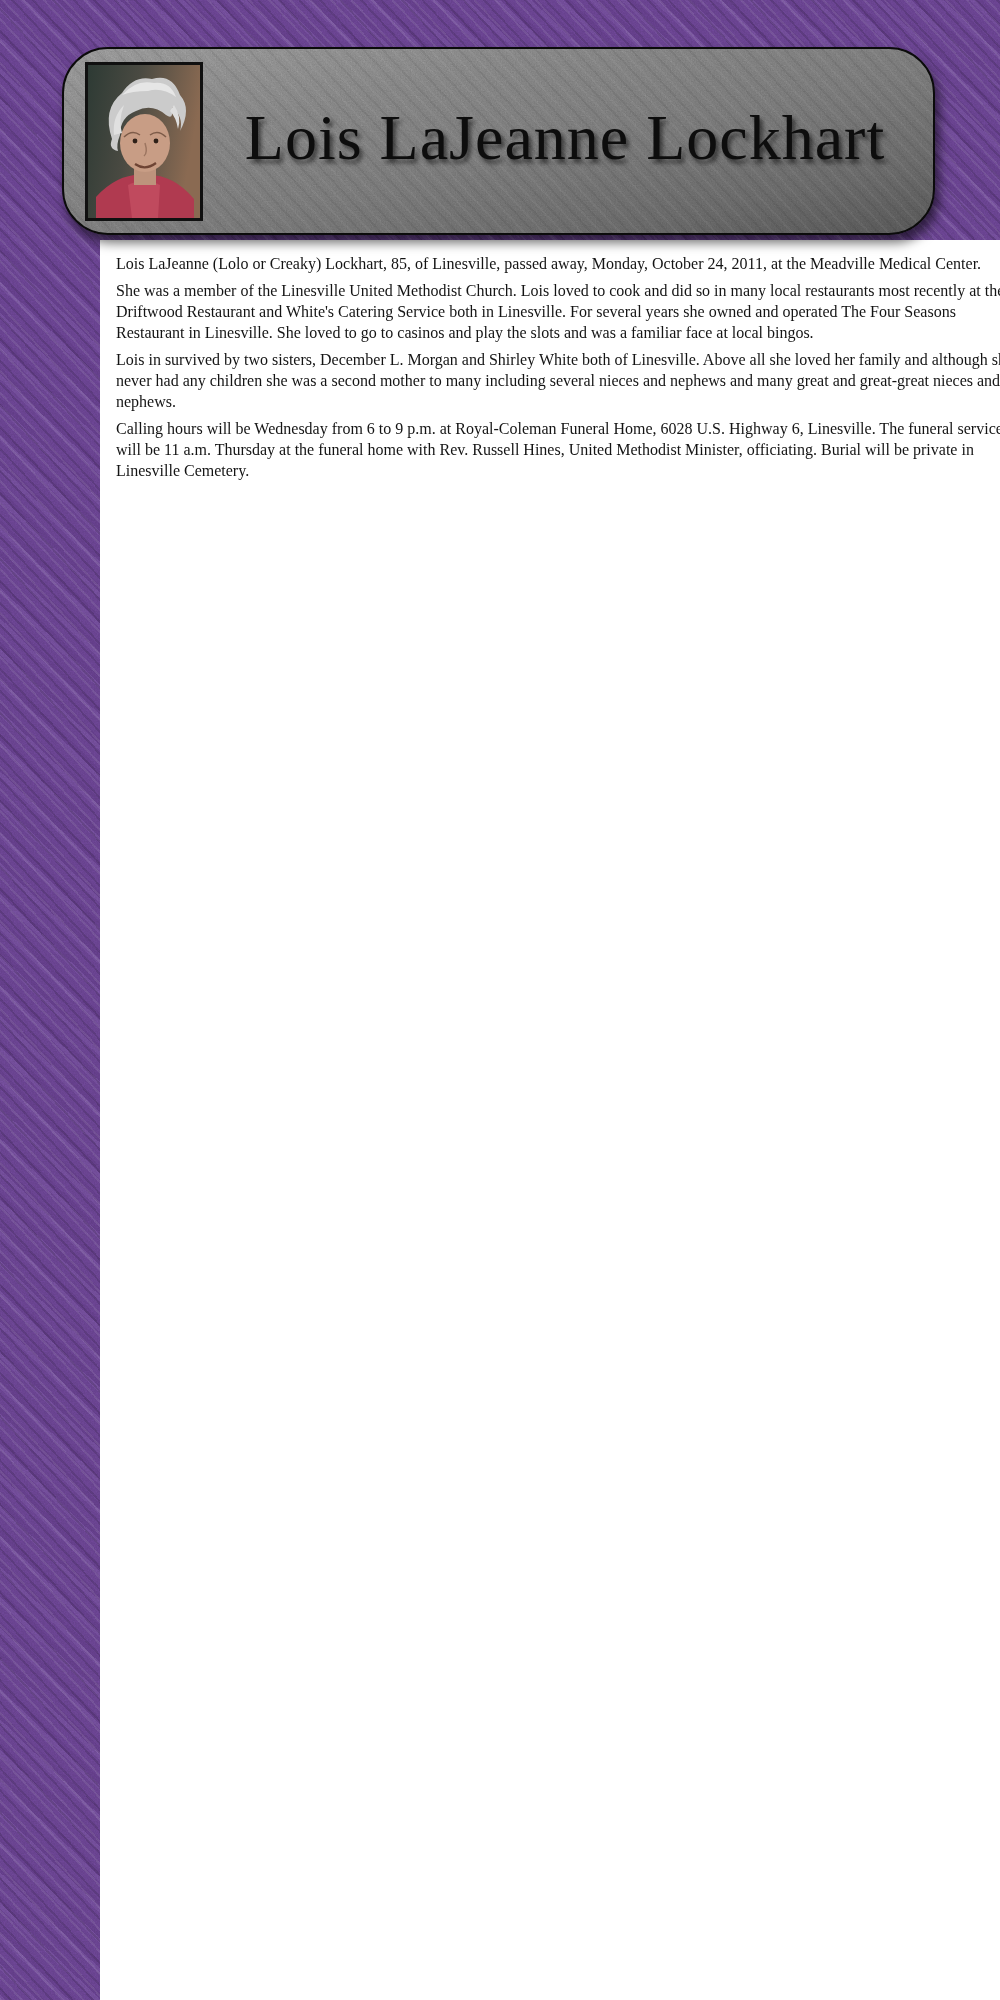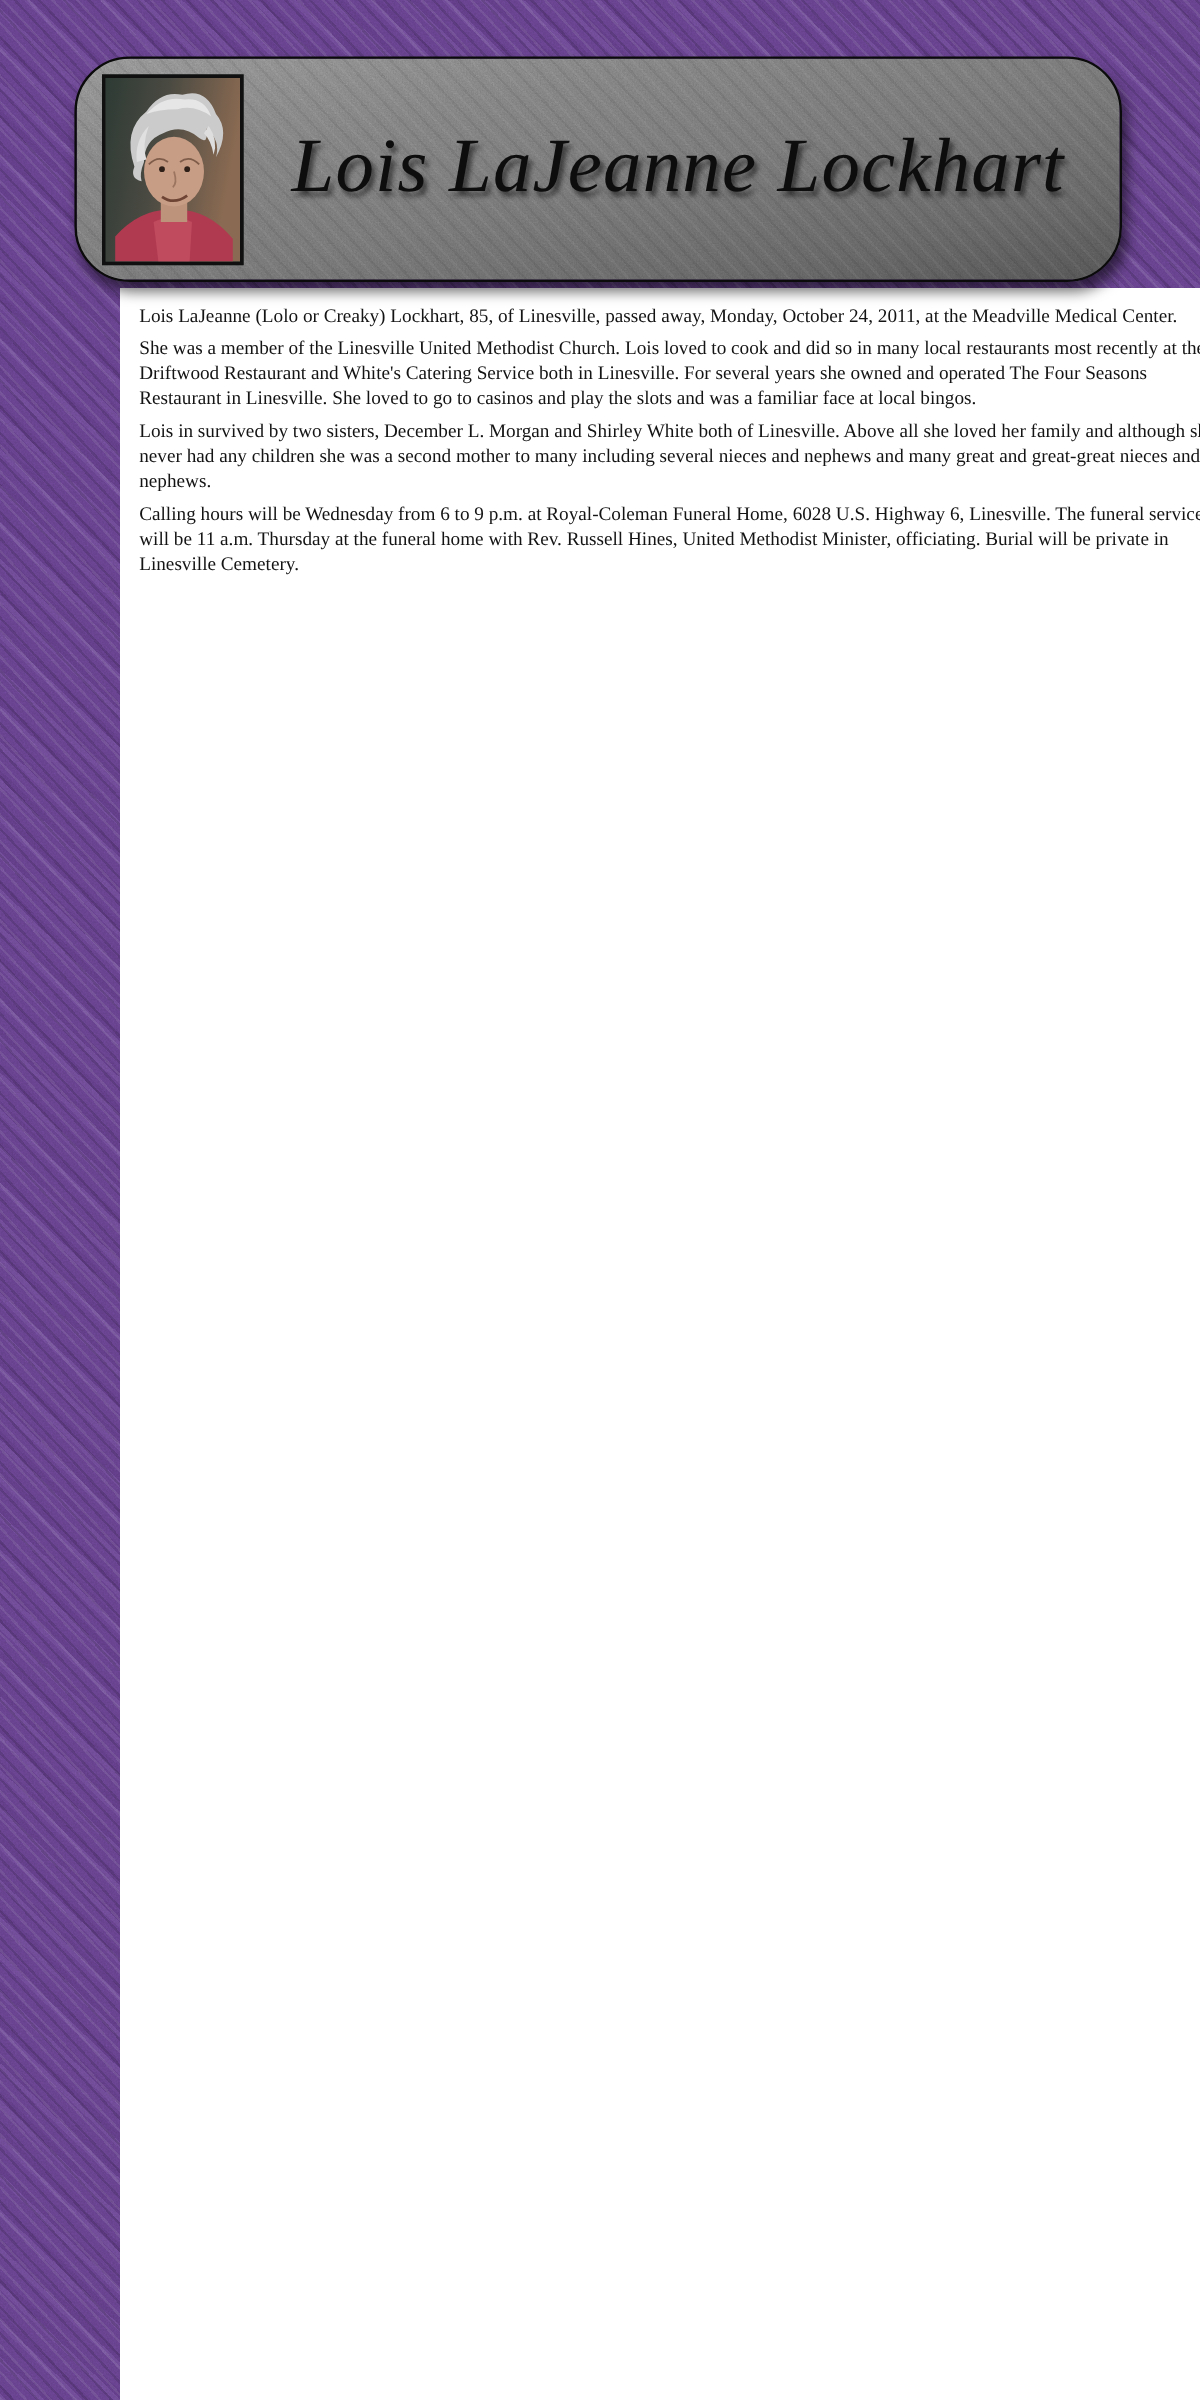--- a/index.html
+++ b/index.html
@@ -50,21 +50,20 @@
   .photo-frame{
     flex:none;margin-left:21px;width:112px;height:153px;
     border:3px solid #101010;position:relative;z-index:2;
     background:#3a4540;
   }
   .photo-frame svg{display:block;}
 
   .banner-text{
     flex:1;position:relative;z-index:2;text-align:center;
     padding:0 16px 6px 10px;
-    font-style:italic;
   }
   .memorial-name{
     font-size:64px;line-height:66px;color:#0d0d0d;letter-spacing:1px;
     text-shadow:3px 4px 4px rgba(0,0,0,0.55);
     white-space:nowrap;
   }
   .memorial-dates{
     font-size:40px;line-height:46px;color:#111111;margin-top:2px;
     text-shadow:2px 3px 3px rgba(0,0,0,0.5);
     white-space:nowrap;

